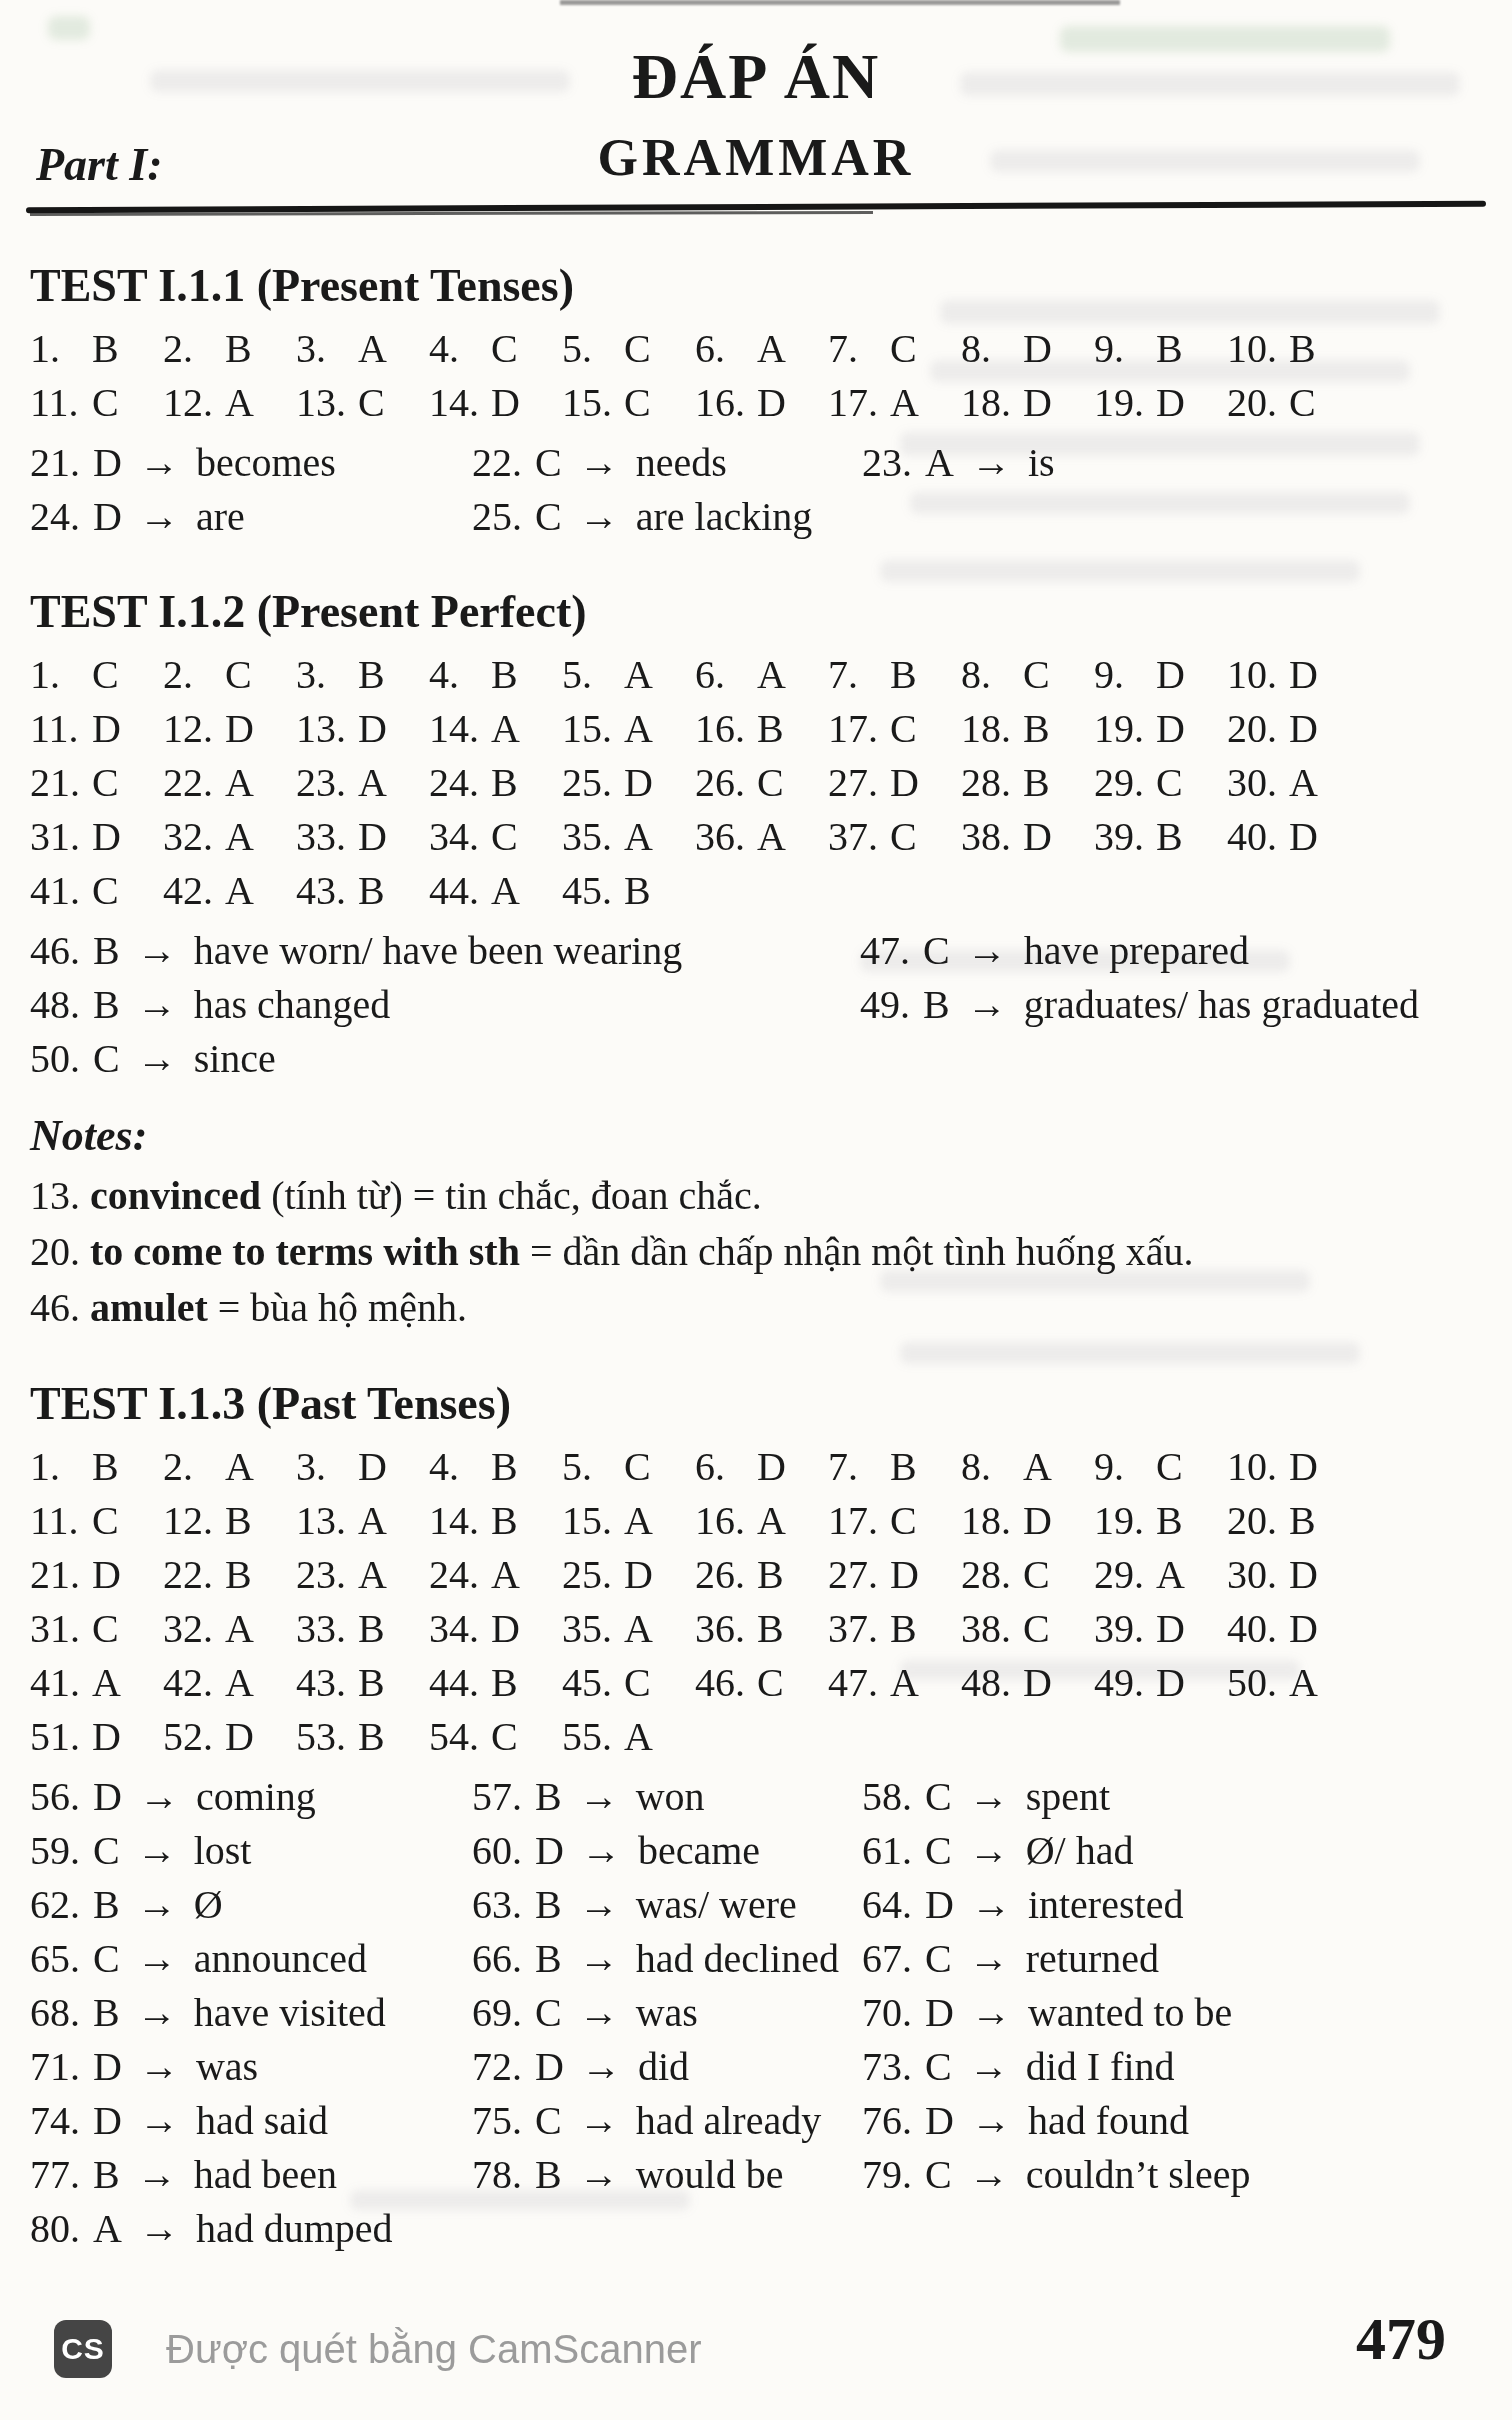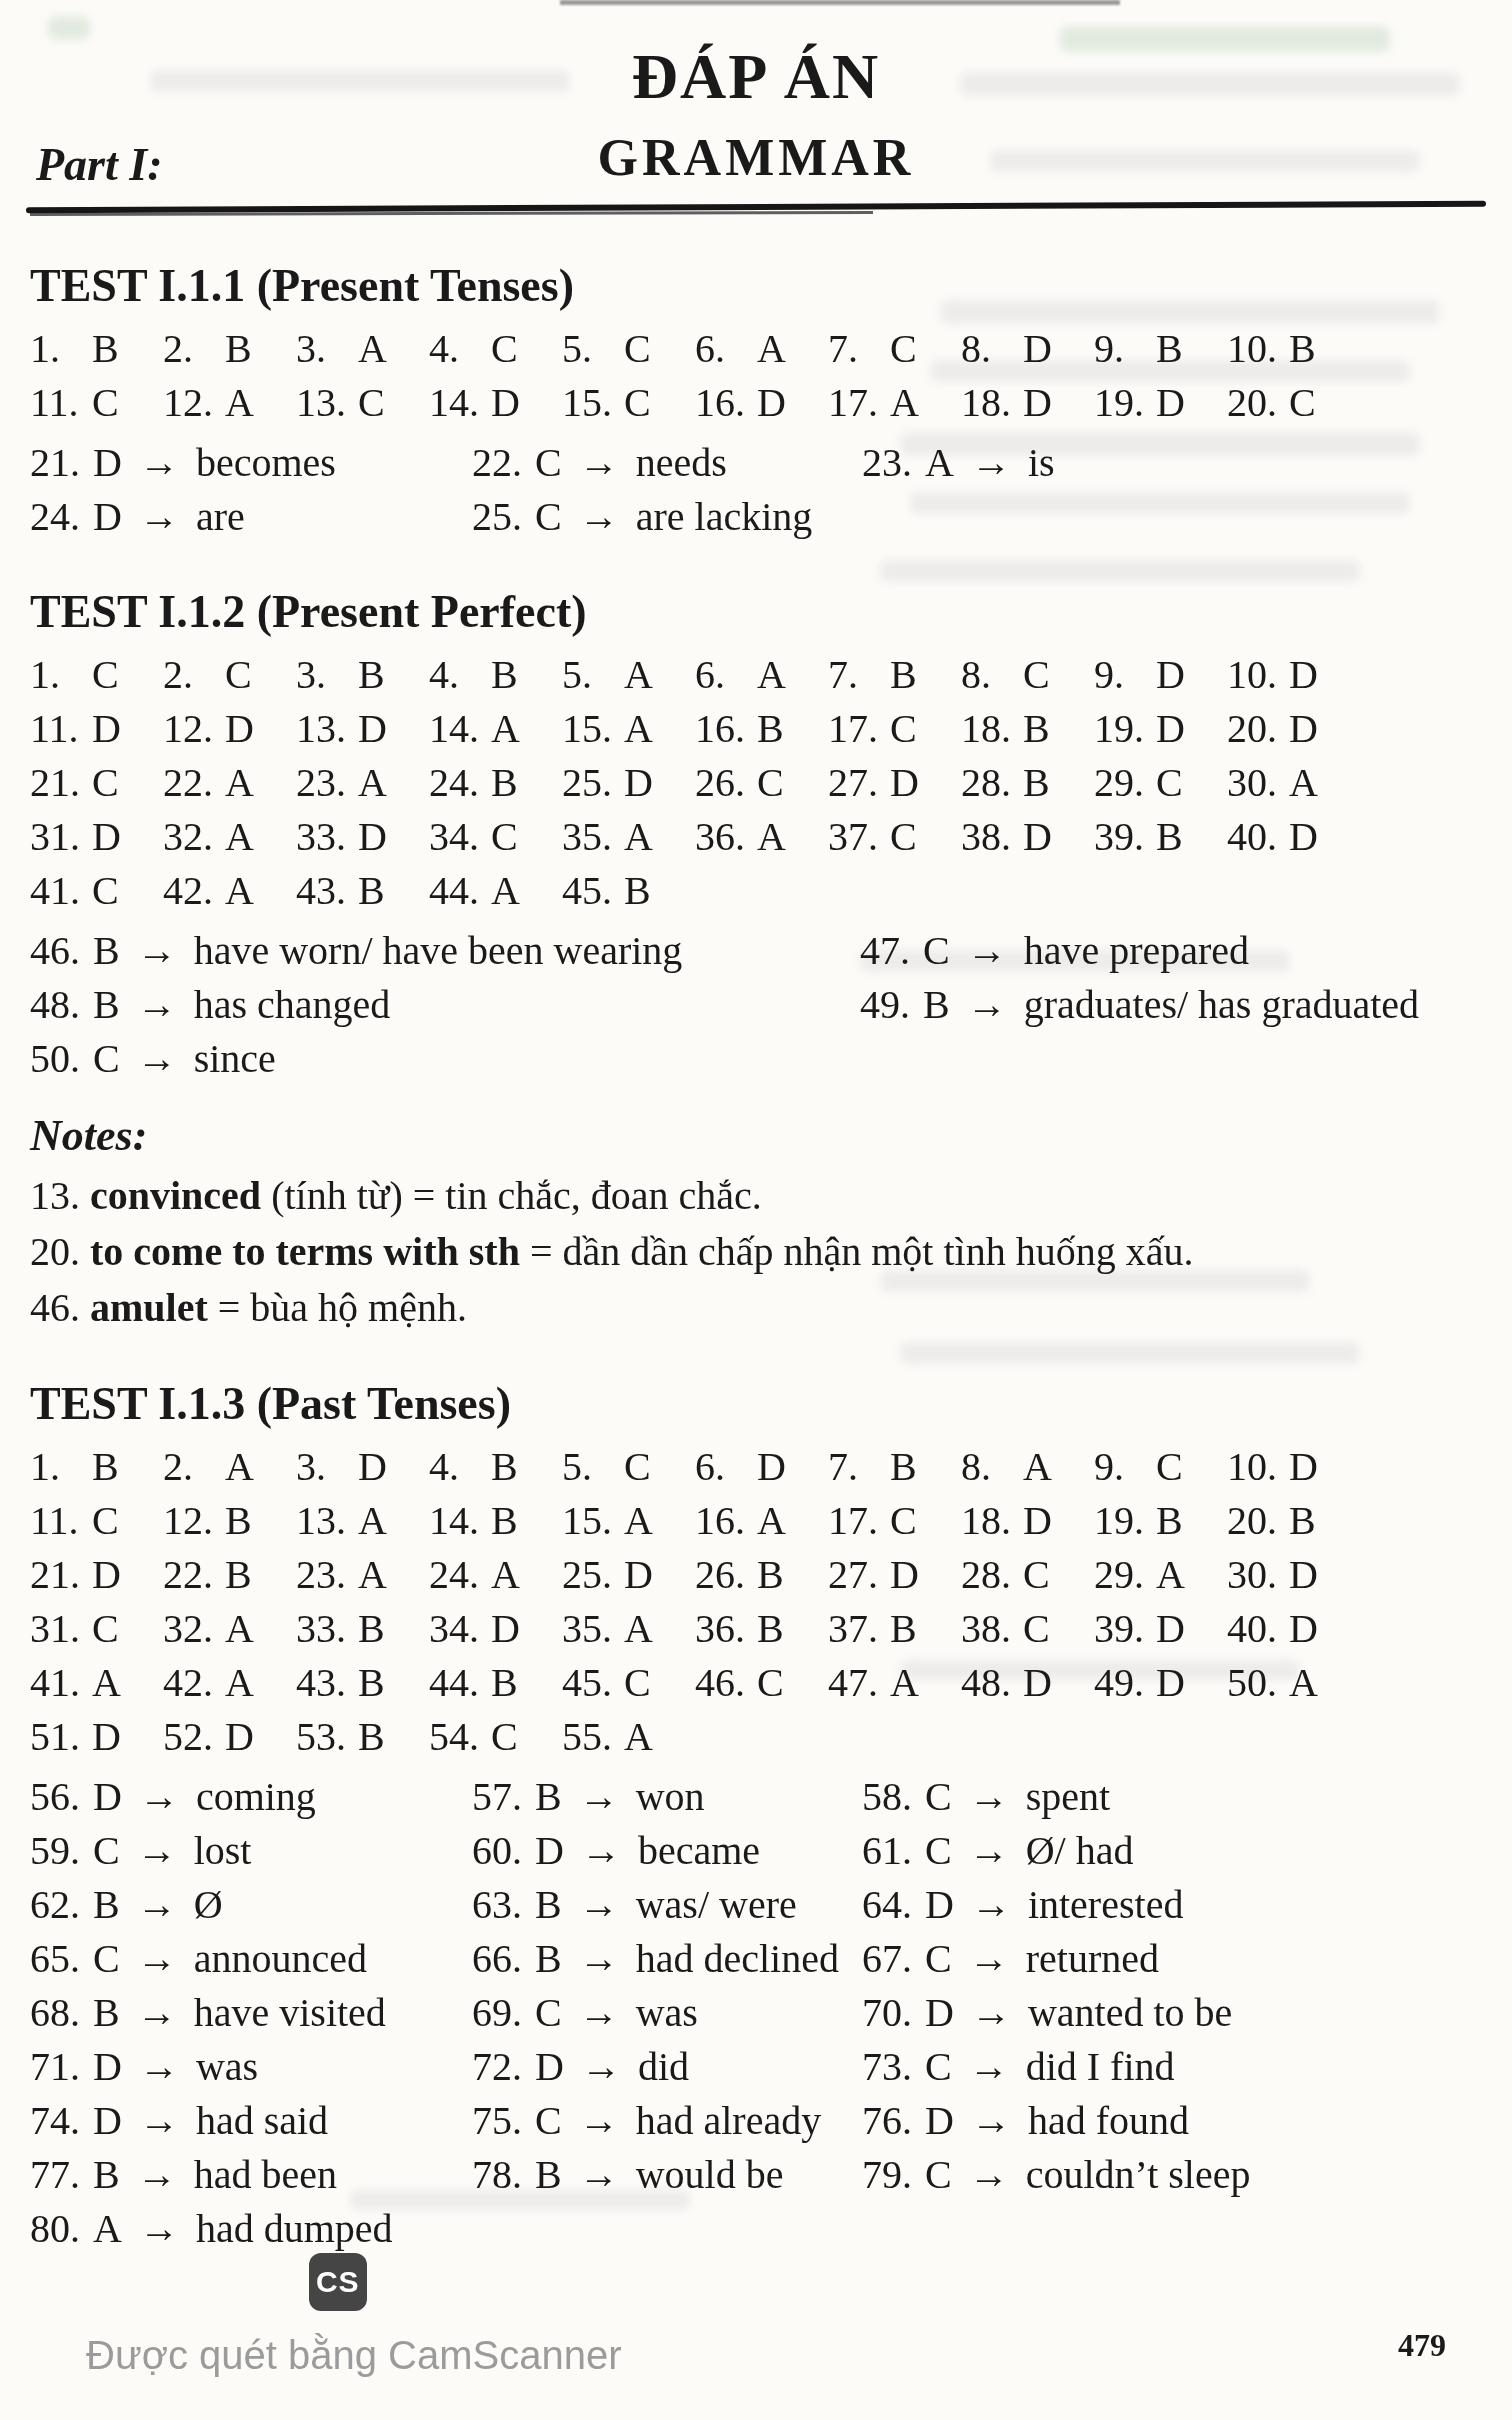--- a/index.html
+++ b/index.html
@@ -40,25 +40,25 @@
   .corrections.cols2{grid-template-columns:830px 1fr;}
   .correction-cell{display:flex;gap:13px;white-space:nowrap;}
   .correction-cell .arrow{padding:0 4px;}
   
   .notes{margin:24px 0 0;font-size:40px;}
   .notes-label{font-size:44px;font-weight:700;font-style:italic;line-height:52px;margin-bottom:6px;}
   .note-line{line-height:56px;}
   .note-line .term{font-weight:700;}
   
   .scanner-badge{position:absolute;left:54px;bottom:42px;display:flex;align-items:center;gap:22px;z-index:6;
-    font-family:"Liberation Sans","DejaVu Sans",sans-serif;flex-direction:column;}
+    font-family:"Liberation Sans","DejaVu Sans",sans-serif;}
   .cs-icon{width:58px;height:58px;background:#454545;color:#fff;border-radius:12px;
     display:flex;align-items:center;justify-content:center;font-weight:700;font-size:30px;letter-spacing:1px;}
   .scanner-text{color:#9b9b9b;font-size:40px;margin-left:32px;}
-  .page-number{position:absolute;right:66px;bottom:56px;font-size:32px;font-weight:700;z-index:6;}
+  .page-number{position:absolute;right:66px;bottom:46px;font-size:60px;font-weight:700;z-index:6;}
 </style>
 </head>
 <body>
 
 <div class="page">
 
   <div class="top-strip"></div>
   <div class="smudge green" style="left:48px;top:16px;width:42px;height:24px;"></div>
   <div class="smudge green" style="left:1060px;top:26px;width:330px;height:26px;"></div>
   <div class="smudge" style="left:960px;top:72px;width:500px;height:24px;"></div>

